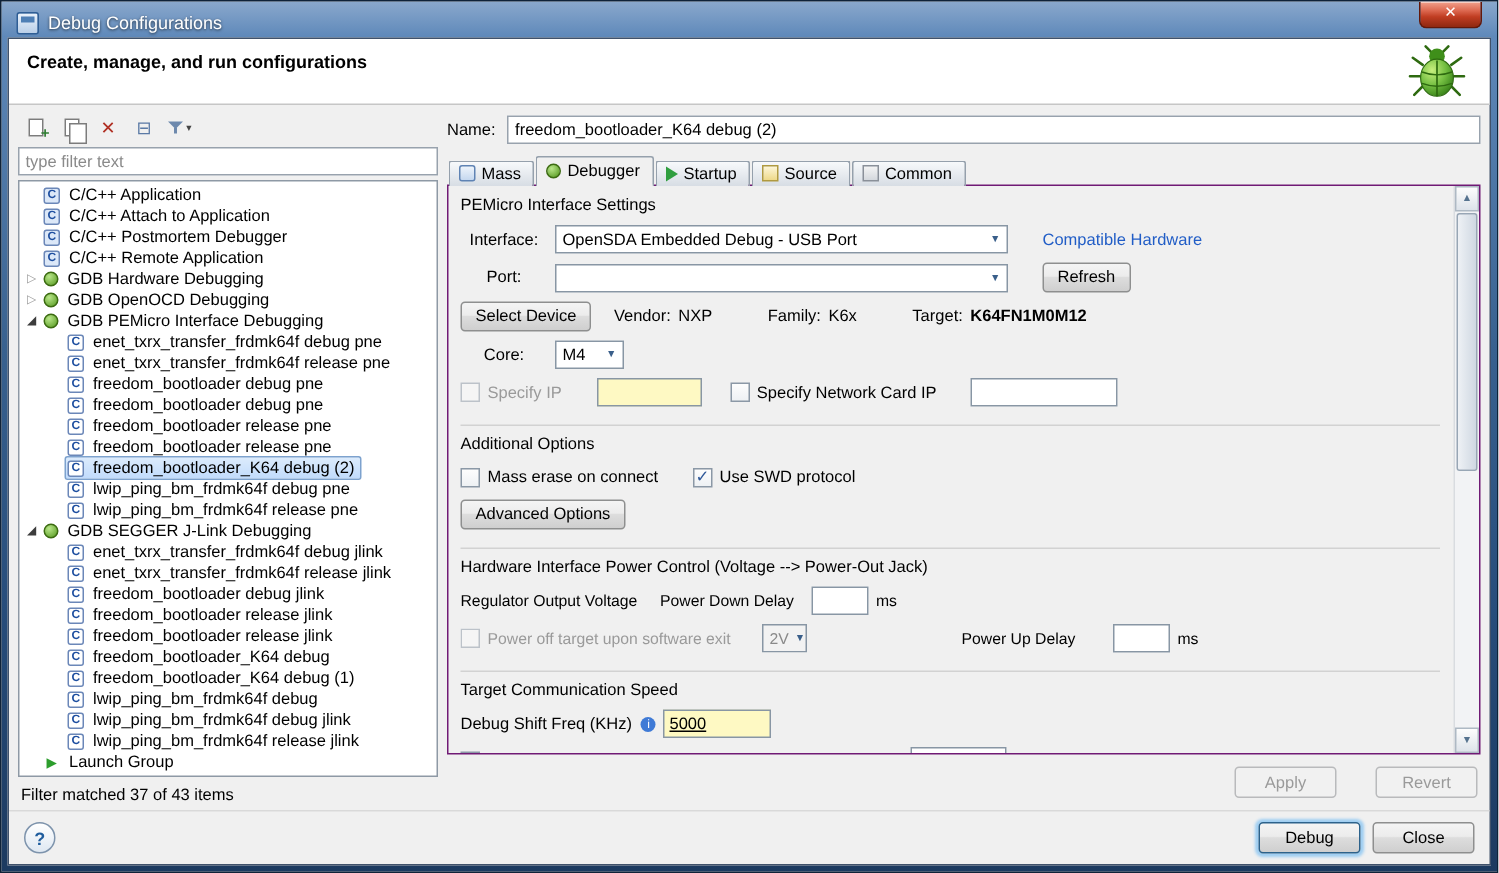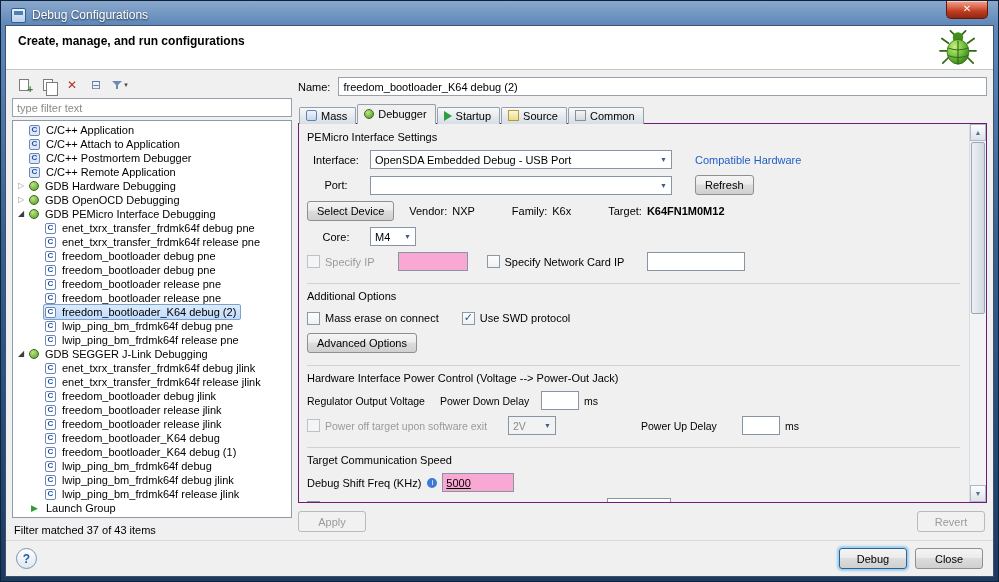--- a/index.html
+++ b/index.html
@@ -85,30 +85,30 @@
   position:relative; padding:5px 26px 0 8px; overflow:hidden; }
 .section { padding:2px 0 3px 0; }
 .section + .section { border-top:1px solid #d2d2d2; margin-top:3px; padding-top:6px; }
 .section-title { margin-bottom:7px; }
 .frow { display:flex; align-items:center; gap:5px; margin-bottom:6px; min-height:18px; }
 .flabel { flex:none;text-align:center; }
 .fval { flex:none; }
 .bold { font-weight:bold; }
 .dis { color:#9a9a9a; }
 .w58 { width:58px; } .w300 { width:302px; } .w46 { width:46px; } .w72 { width:72px; }
-.w64 { width:64px; } .w38 { width:38px; } .w42 { width:48px; } .w70 { width:70px; }
+.w64 { width:64px; } .w38 { width:38px; } .w42 { width:30px; } .w70 { width:70px; }
 .w98 { width:98px; }
 .ml6 { margin-left:18px; } .ml10 { margin-left:10px; }
 .ml14 { margin-left:14px; } .ml18 { margin-left:18px; } .ml32 { margin-left:32px; }
 .combo { display:inline-flex; align-items:center; height:19px; border:1px solid #8896a4; background:#fff;
   padding-left:4px; white-space:nowrap; }
 .combo .carr { margin-left:auto; width:15px; text-align:center; font-size:7px; color:#3a5f8a; flex:none; }
 .combo.disabled { background:#f2f2f2; color:#8a8a8a; }
 .tin { height:19px; border:1px solid #8896a4; background:#fff; padding:0 3px; font-family:inherit; font-size:11px; }
-.tin.gray { background:#f9a8d4;text-decoration:underline; }
+.tin.gray { background:#fef9c3;text-decoration:underline; }
 .tin.right { text-align:right; }
 .cb { width:13px; height:13px; flex:none; border:1px solid #8b98a6; background:linear-gradient(#fdfdfd,#eef1f4);
   display:inline-flex; align-items:center; justify-content:center; }
 .cb.checked::after { content:"✓"; font-size:11px; font-weight:bold; color:#2f5899; margin-top:-2px; }
 .cb.disabled { border-color:#bcc2c9; background:#f5f5f5; }
 .link { color:#215dc6; cursor:pointer; white-space:nowrap; }
 .info-i { width:10px; height:10px; border-radius:50%; background:#3f7ad6; color:#fff; font-size:8px;
   display:inline-flex; align-items:center; justify-content:center; vertical-align:top; margin-left:1px; flex:none; }
 .pcell1 { width:196px; flex:none; display:flex; align-items:center; gap:5px; white-space:nowrap; overflow:hidden; }
 .pcell2 { width:128px; flex:none; white-space:nowrap; overflow:hidden; }
@@ -122,21 +122,21 @@
 .sbtn.up { position:absolute; top:0; left:0; right:0; }
 .thumb { position:absolute; top:18px; left:1px; right:1px; height:172px;
   background:linear-gradient(90deg,#eef1f5,#cfd8e2); border:1px solid #98a6b5; border-radius:2px; }
 
 .btn { font-family:inherit; font-size:11px; height:21px; min-width:68px; padding:0 12px;
   background:linear-gradient(#f4f4f4 0%,#ececec 45%,#dddddd 50%,#cfcfcf 100%);
   border:1px solid #8e8f8f; border-radius:3px; }
 .btn.sm { min-width:0; padding:0 9px; height:20px; }
 .btn.disabled { color:#9a9a9a; background:#f1f1f1; border-color:#b9babc; }
 .btn.default { border-color:#2c628b; box-shadow:0 0 2px 2px #9ecef2; }
-.apply-row { flex:none; display:flex; justify-content:space-between; gap:10px; padding:8px 2px 8px 0; }
+.apply-row { flex:none; display:flex; justify-content:flex-end; gap:26px; padding:8px 2px 8px 0; }
 .bottom-bar { flex:none; height:36px; border-top:1px solid #d9d9d9; display:flex; align-items:center; padding:0 10px; }
 .help-btn { width:21px; height:21px; border-radius:50%; border:1px solid #7d93ac; color:#1f5d9e;
   background:linear-gradient(#ffffff,#dfe8f2); font-weight:bold; font-size:12px;
   display:flex; align-items:center; justify-content:center; }
 .bottom-actions { margin-left:auto; display:flex; gap:8px; }
 </style>
 </head>
 <body>
 
 <div class="win">

